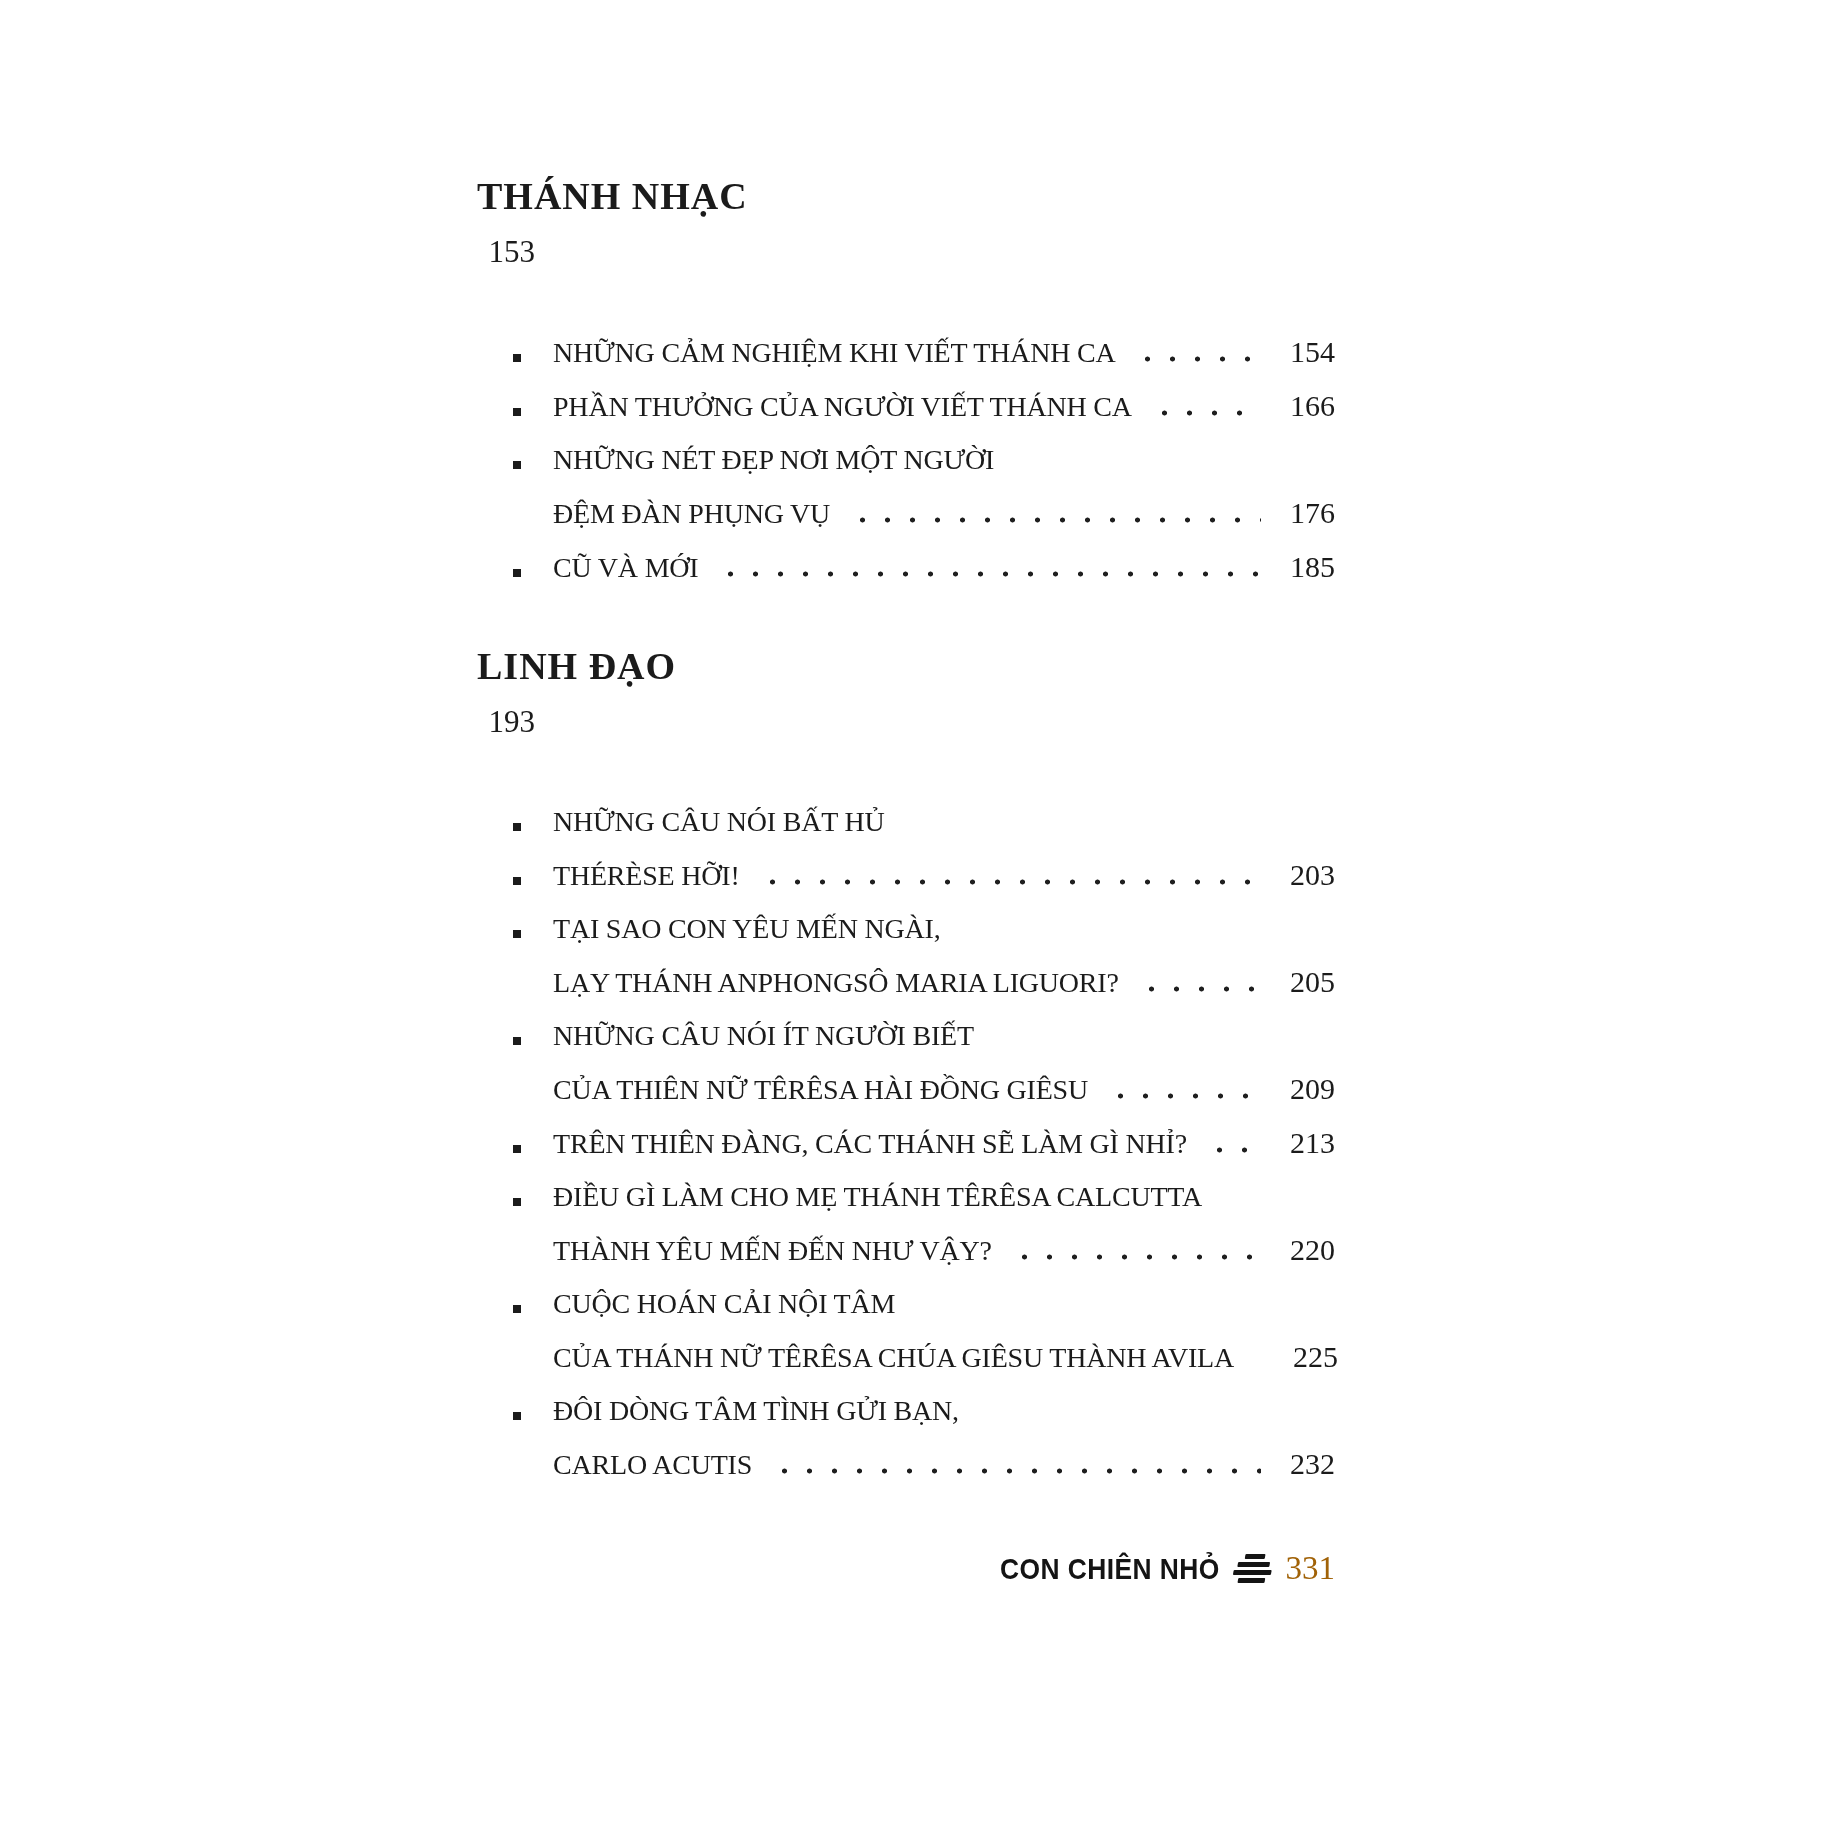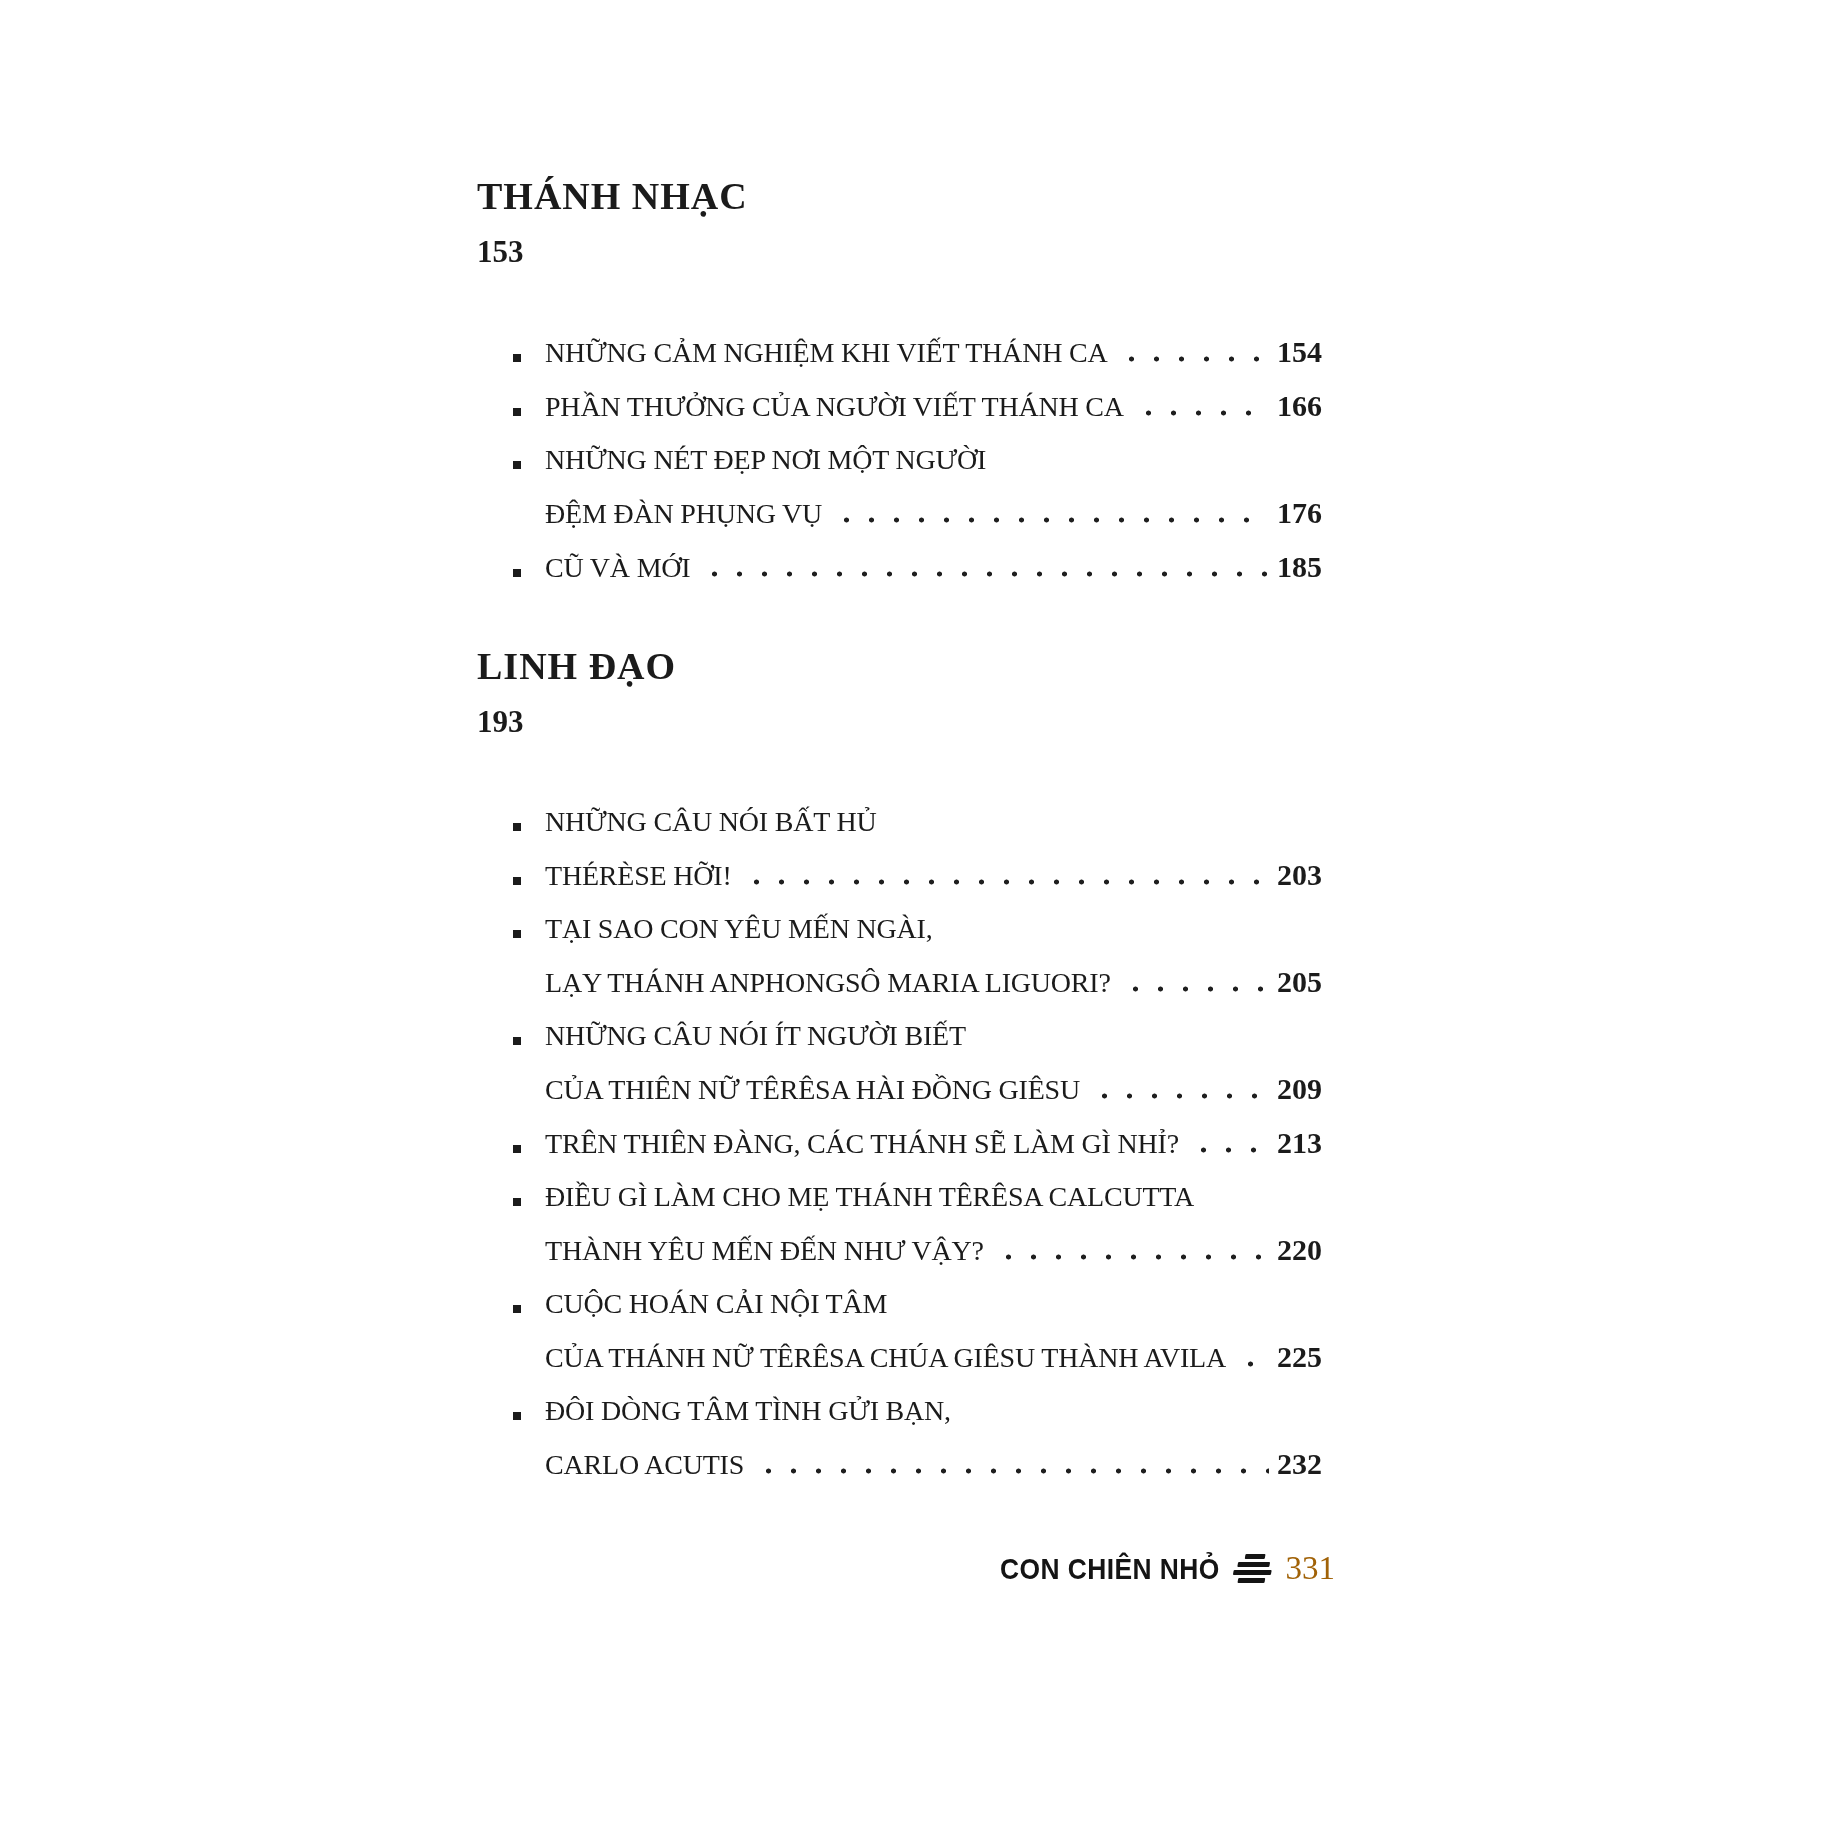--- a/index.html
+++ b/index.html
@@ -24,39 +24,40 @@
     line-height:56px;letter-spacing:1px;
     white-space:nowrap;
     flex-direction:column;
   }
   .entries{margin-top:45px;}
   .entry-row{
     display:flex;align-items:baseline;
     font-size:28px;line-height:53px;
     letter-spacing:-0.2px;
     white-space:nowrap;
+    gap:8px;
   }
   .bullet{
     width:8px;height:8px;flex:0 0 8px;
     background:#1b1b1b;
     margin-left:48px;margin-right:24px;margin-bottom:6px;
   }
   .bullet.ghost{visibility:hidden;}
   .entry-text{white-space:nowrap;}
   .leader{
     flex:1 1 0;min-width:10px;height:20px;
     margin-left:12px;margin-right:8px;
     background-image:radial-gradient(circle,#1f1f1f 2.2px,rgba(0,0,0,0) 2.8px);
     background-size:25px 6px;
     background-repeat:repeat-x;
     background-position:left bottom;
   }
   .pagenum{
-    flex:0 0 auto;min-width:58px;
-    font-size:30px;font-weight:700;letter-spacing:0;
+    flex:0 0 auto;min-width:58px;text-align:right;
+    font-size:30px;font-weight:400;letter-spacing:0;
   }
   .sec-row .pagenum{font-size:31px;}
   .footer{
     position:absolute;
     right:508px;top:1550px;
     display:flex;align-items:center;gap:14px;
   }
   .brand{
     font-family:"Liberation Sans","DejaVu Sans",sans-serif;
     font-size:30px;font-weight:600;letter-spacing:0.5px;

